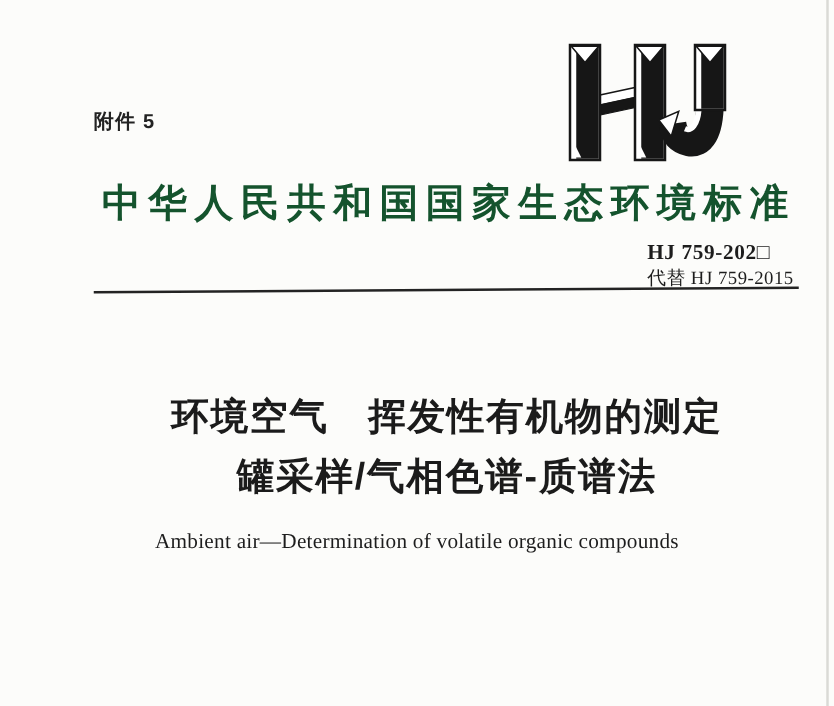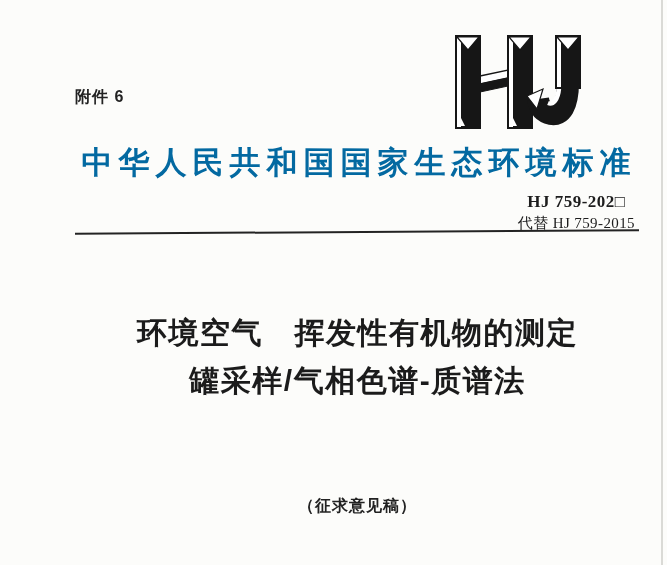--- a/index.html
+++ b/index.html
@@ -23,25 +23,25 @@
     font-size:16px;font-weight:600;letter-spacing:1px;
     color:#222;
   }
   .logo{
     position:absolute;left:452px;top:32px;width:140px;height:100px;
   }
   .std-heading{
     position:absolute;left:72px;top:142px;width:568px;
     text-align:center;
     font-weight:700;font-size:31px;letter-spacing:6px;text-indent:6px;
-    color:#0369a1;white-space:nowrap;
+    color:#14532d;white-space:nowrap;
   }
   .std-block{
     position:absolute;right:32px;top:190px;
-    text-align:center;line-height:1.38;color:#1d1d1d;
+    text-align:left;line-height:1.38;color:#1d1d1d;
   }
   .std-number{font-size:17px;font-weight:600;letter-spacing:.5px;}
   .std-replaces{font-size:15px;font-weight:400;letter-spacing:.4px;}
   .rule{
     position:absolute;left:75px;right:28px;top:231px;height:0;
     border-top:2px solid #232323;
     transform:rotate(-0.35deg);
   }
   .title-cn{
     position:absolute;left:75px;width:565px;
@@ -65,21 +65,21 @@
   .edge-line{
     position:absolute;top:0;bottom:0;right:4px;width:2px;
     background:#dadad6;
   }
 </style>
 </head>
 <body>
 
 <div class="page">
 
-  <div class="attachment sans">附件 6</div>
+  <div class="attachment sans">附件 5</div>
 
   <div class="logo" aria-label="HJ">
     <svg viewBox="0 0 140 100" width="140" height="100">
 
       <polygon points="28,44 56,38 56,46 28,52" fill="#ffffff" stroke="#161616" stroke-width="1.3"></polygon>
       <polygon points="28,52 56,46 56,54 28,60" fill="#161616" stroke="#161616" stroke-width="1"></polygon>
 
       <rect x="4" y="4" width="24" height="92" fill="#ffffff" stroke="#161616" stroke-width="2"></rect>
       <rect x="9" y="5" width="18" height="90" fill="#161616"></rect>
       <polygon points="5,5 27,5 16,18" fill="#ffffff" stroke="#161616" stroke-width="1.2"></polygon>
@@ -105,18 +105,18 @@
   <div class="std-block serif">
     <div class="std-number">HJ 759-202□</div>
     <div class="std-replaces">代替 HJ 759-2015</div>
   </div>
 
   <div class="rule"></div>
 
   <div class="title-cn l1 sans">环境空气　挥发性有机物的测定</div>
   <div class="title-cn l2 sans">罐采样/气相色谱-质谱法</div>
 
+  <div class="title-en l1 serif">Ambient air—Determination of volatile organic compounds</div>
 
-  <div class="draft-note sans">（征求意见稿）</div>
 
   <div class="edge-line"></div>
 
 </div>
 
 </body></html>

